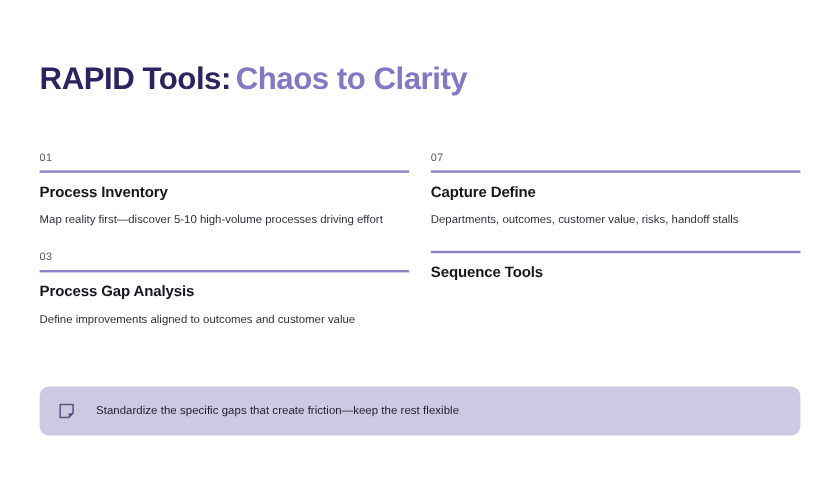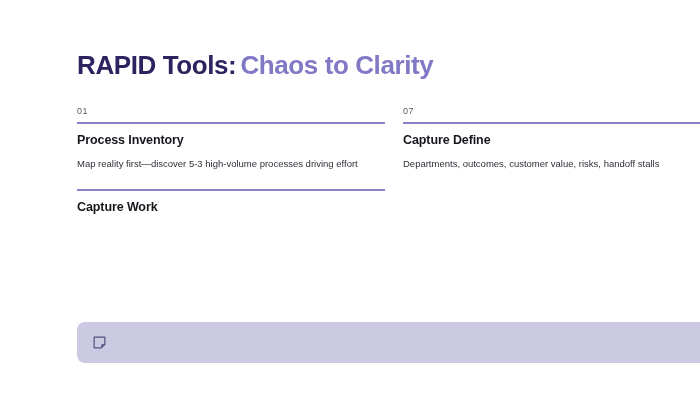--- a/index.html
+++ b/index.html
@@ -14,21 +14,20 @@
     font-family: "Liberation Sans", sans-serif;
     overflow: hidden;
   }
 
   .slide {
     position: relative;
     width: 576px;
     height: 400px;
     box-sizing: border-box;
     padding: 0;
-    margin-left: 44px;
   }
 
   
   .title {
     position: absolute;
     left: 33px;
     top: 34px;
     font-size: 26px;
     font-weight: 700;
     letter-spacing: -0.4px;
@@ -40,21 +39,21 @@
   }
   .title .title-accent {
     color: #8179c6;
     margin-left: 4px;
   }
 
   
   .grid {
     position: absolute;
     left: 33px;
-    top: 106px;
+    top: 126px;
     width: 634px;
     display: grid;
     grid-template-columns: 308px 308px;
     column-gap: 18px;
     row-gap: 17px;
   }
 
   .card {
     width: 308px;
   }
@@ -131,38 +130,45 @@
   <h1 class="title">
     <span class="title-main">RAPID Tools:</span><span class="title-accent">Chaos to Clarity</span>
   </h1>
 
   <div class="grid">
 
     <div class="card">
       <div class="card-num">01</div>
       <div class="card-rule"></div>
       <div class="card-title">Process Inventory</div>
-      <div class="card-desc">Map reality first—discover 5-3 high-volume processes driving effort</div>
+      <div class="card-desc">Map reality first—discover 5-10 high-volume processes driving effort</div>
     </div>
 
     <div class="card">
       <div class="card-num">07</div>
       <div class="card-rule"></div>
       <div class="card-title">Capture Define</div>
       <div class="card-desc">Departments, outcomes, customer value, risks, handoff stalls</div>
     </div>
 
+    <div class="card">
+      <div class="card-num">03</div>
+      <div class="card-rule"></div>
+      <div class="card-title">Process Gap Analysis</div>
+      <div class="card-desc">Define improvements aligned to outcomes and customer value</div>
+    </div>
 
     <div class="card">
       <div class="card-rule"></div>
-      <div class="card-title">Capture Work</div>
+      <div class="card-title">Sequence Tools</div>
     </div>
 
   </div>
 
   <div class="callout">
     <svg class="callout-icon" viewBox="0 0 16 16">
       <path d="M1.4 1.4 H14.6 V10.2 L10.2 14.6 H1.4 Z" fill="none" stroke="#55507f" stroke-width="1.5" stroke-linejoin="round"></path>
       <path d="M14.6 10.2 H10.2 V14.6 Z" fill="#55507f"></path>
     </svg>
+    <span class="callout-text">Standardize the specific gaps that create friction—keep the rest flexible</span>
   </div>
 
 </div>
 
 </body></html>

